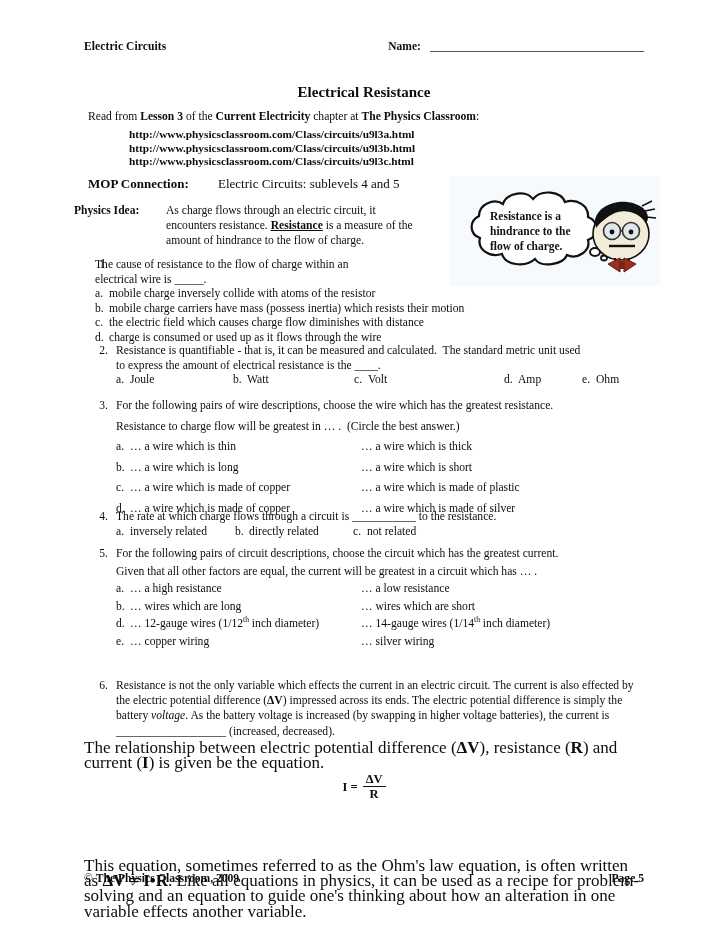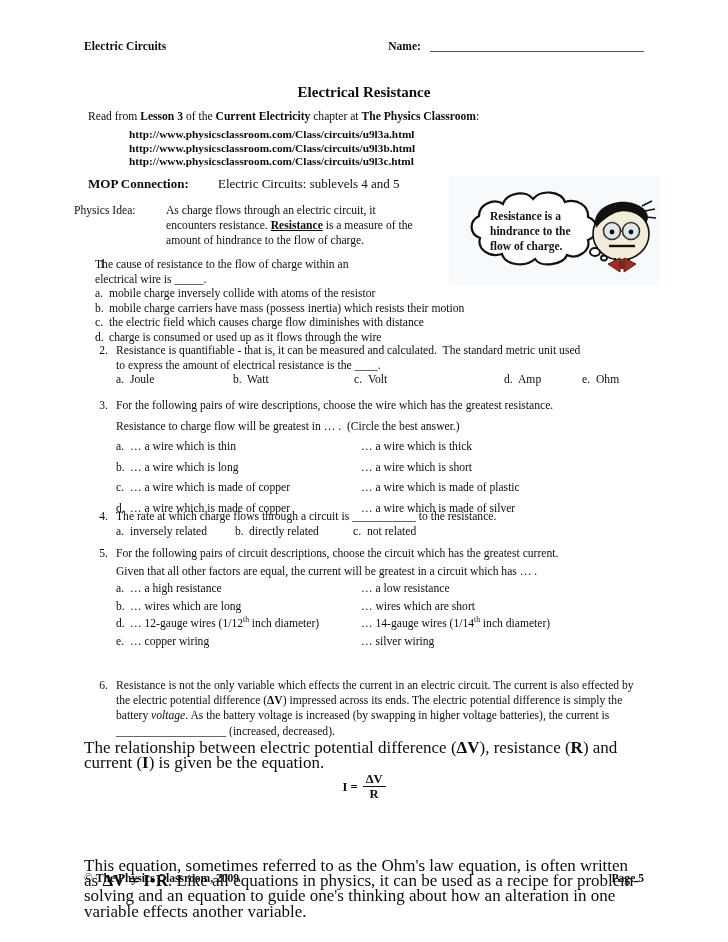--- a/index.html
+++ b/index.html
@@ -96,21 +96,21 @@
   
   .idea {
     position: absolute;
     left: 74px;
     top: 203px;
     width: 360px;
     font-size: 11.6px;
     display: flex;
     line-height: 15px;
   }
-  .idea-label { font-weight: normal; width: 92px; flex: none; }
+  .idea-label { font-weight: bold; width: 92px; flex: none; }
   .idea-body { width: 252px; }
   .idea-body b { font-weight: bold; text-decoration: underline; }
 
   
   .cartoon-box {
     position: absolute;
     left: 449px;
     top: 176px;
     width: 211px;
     height: 110px;

